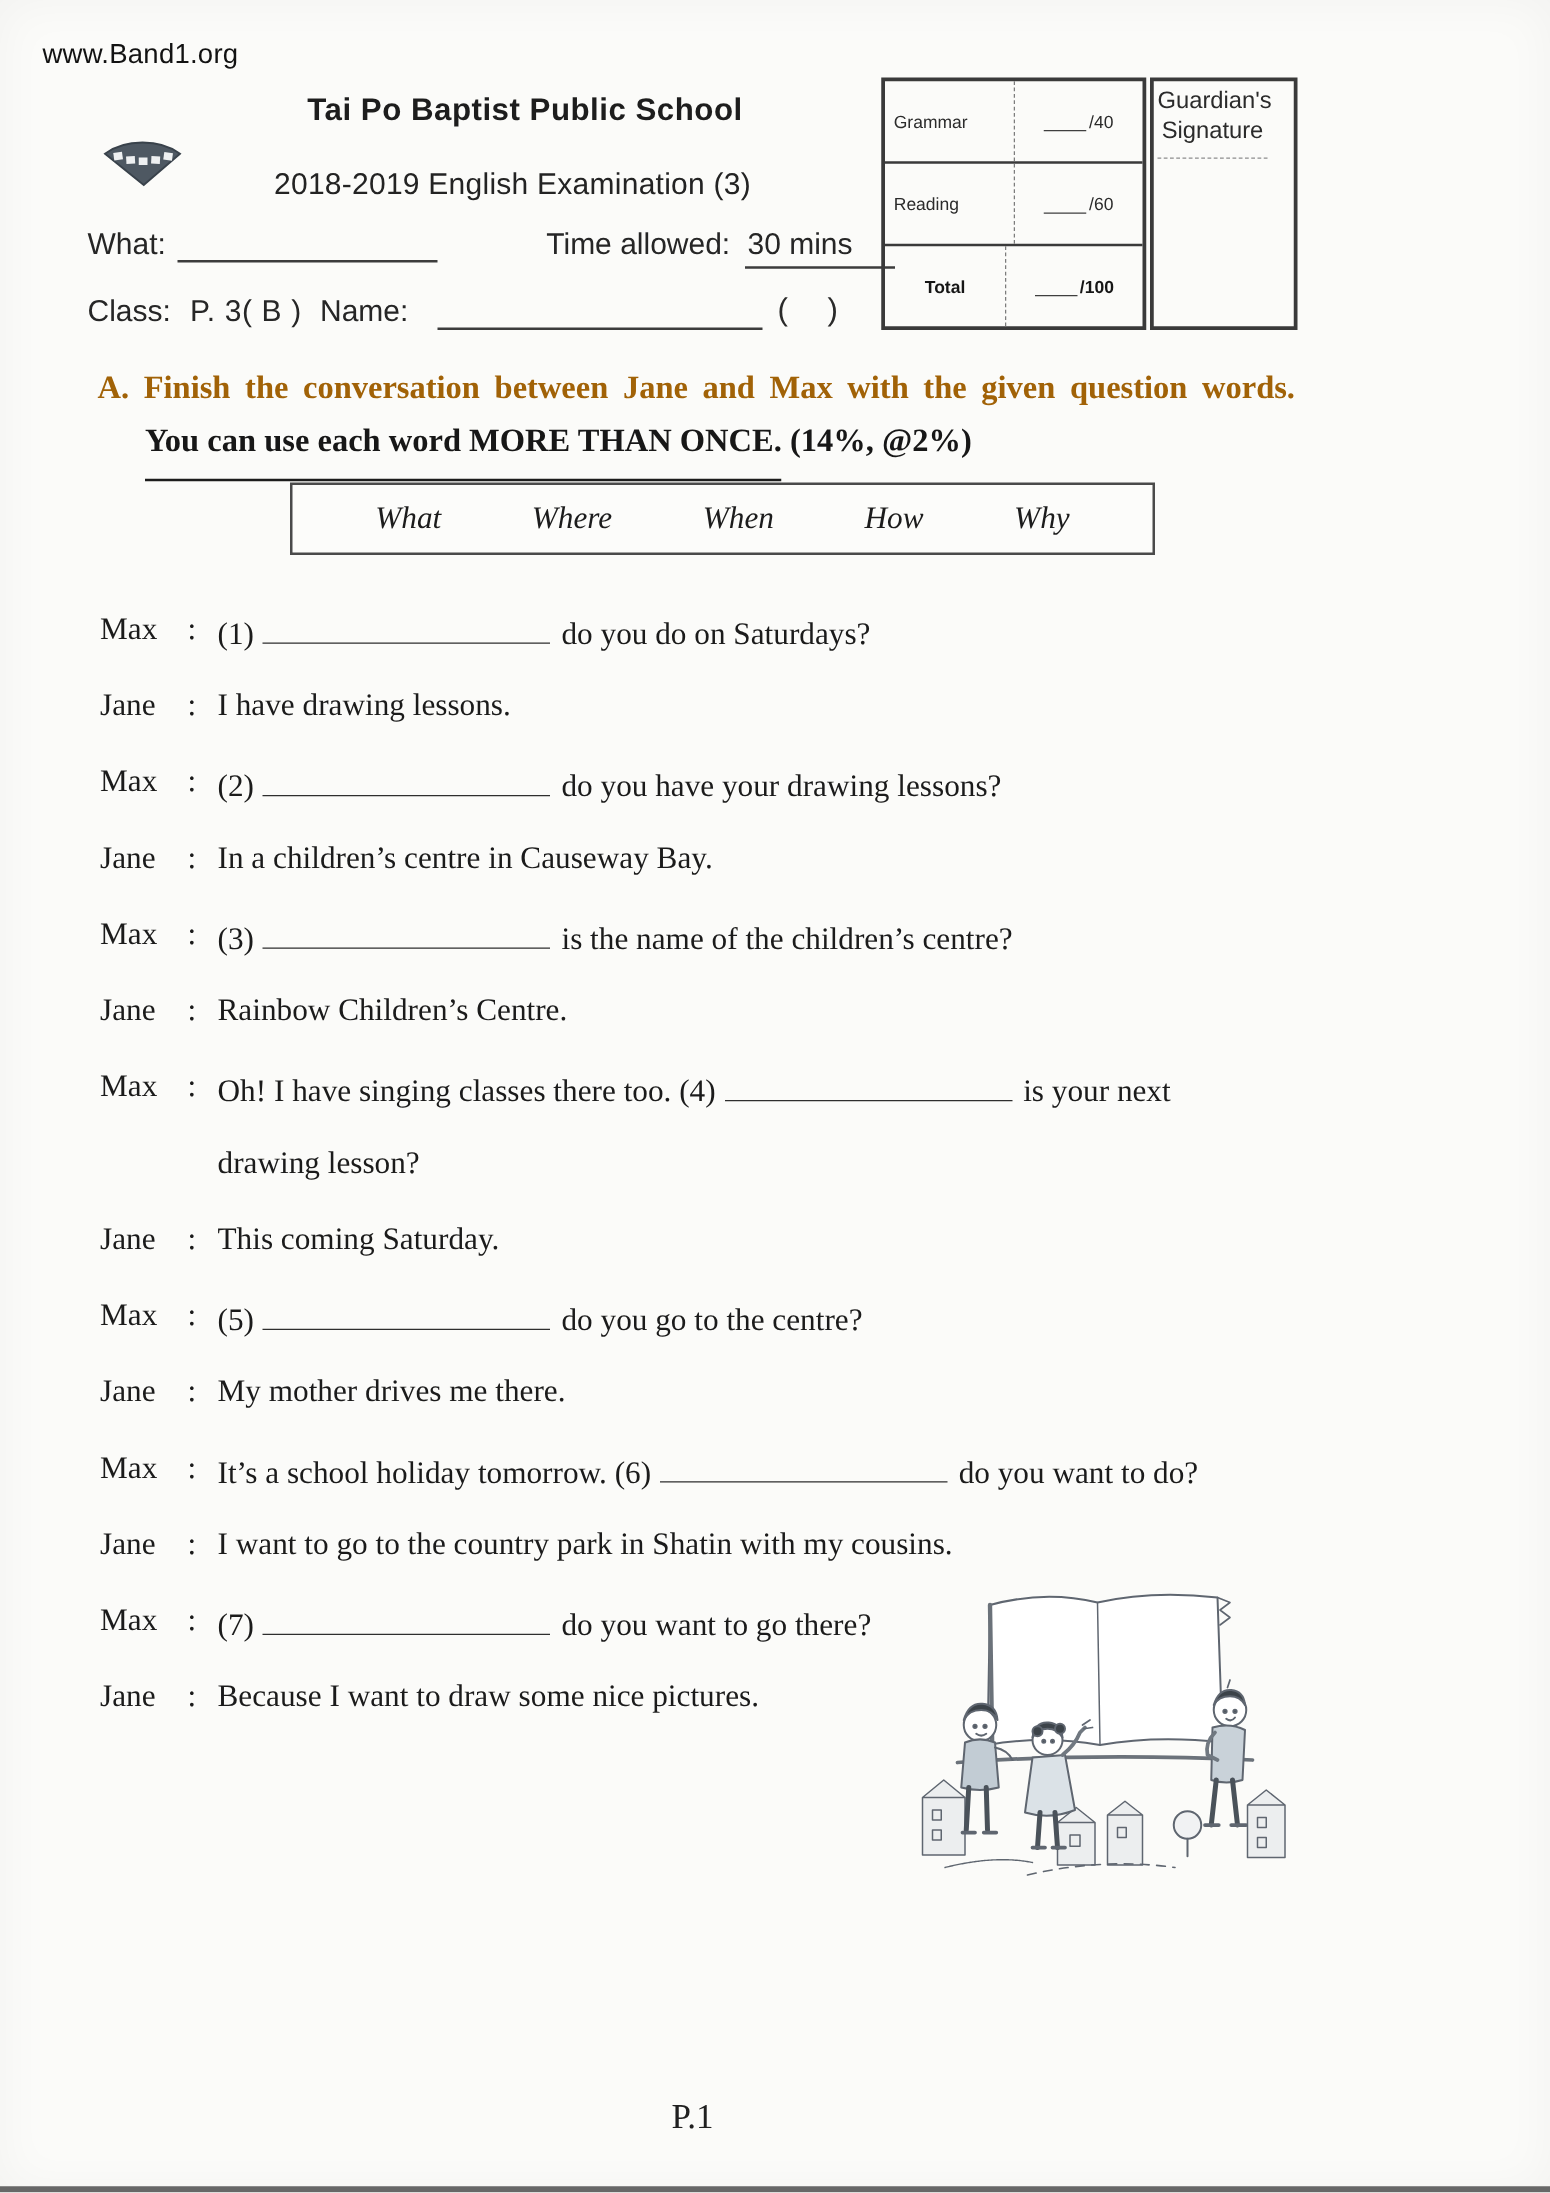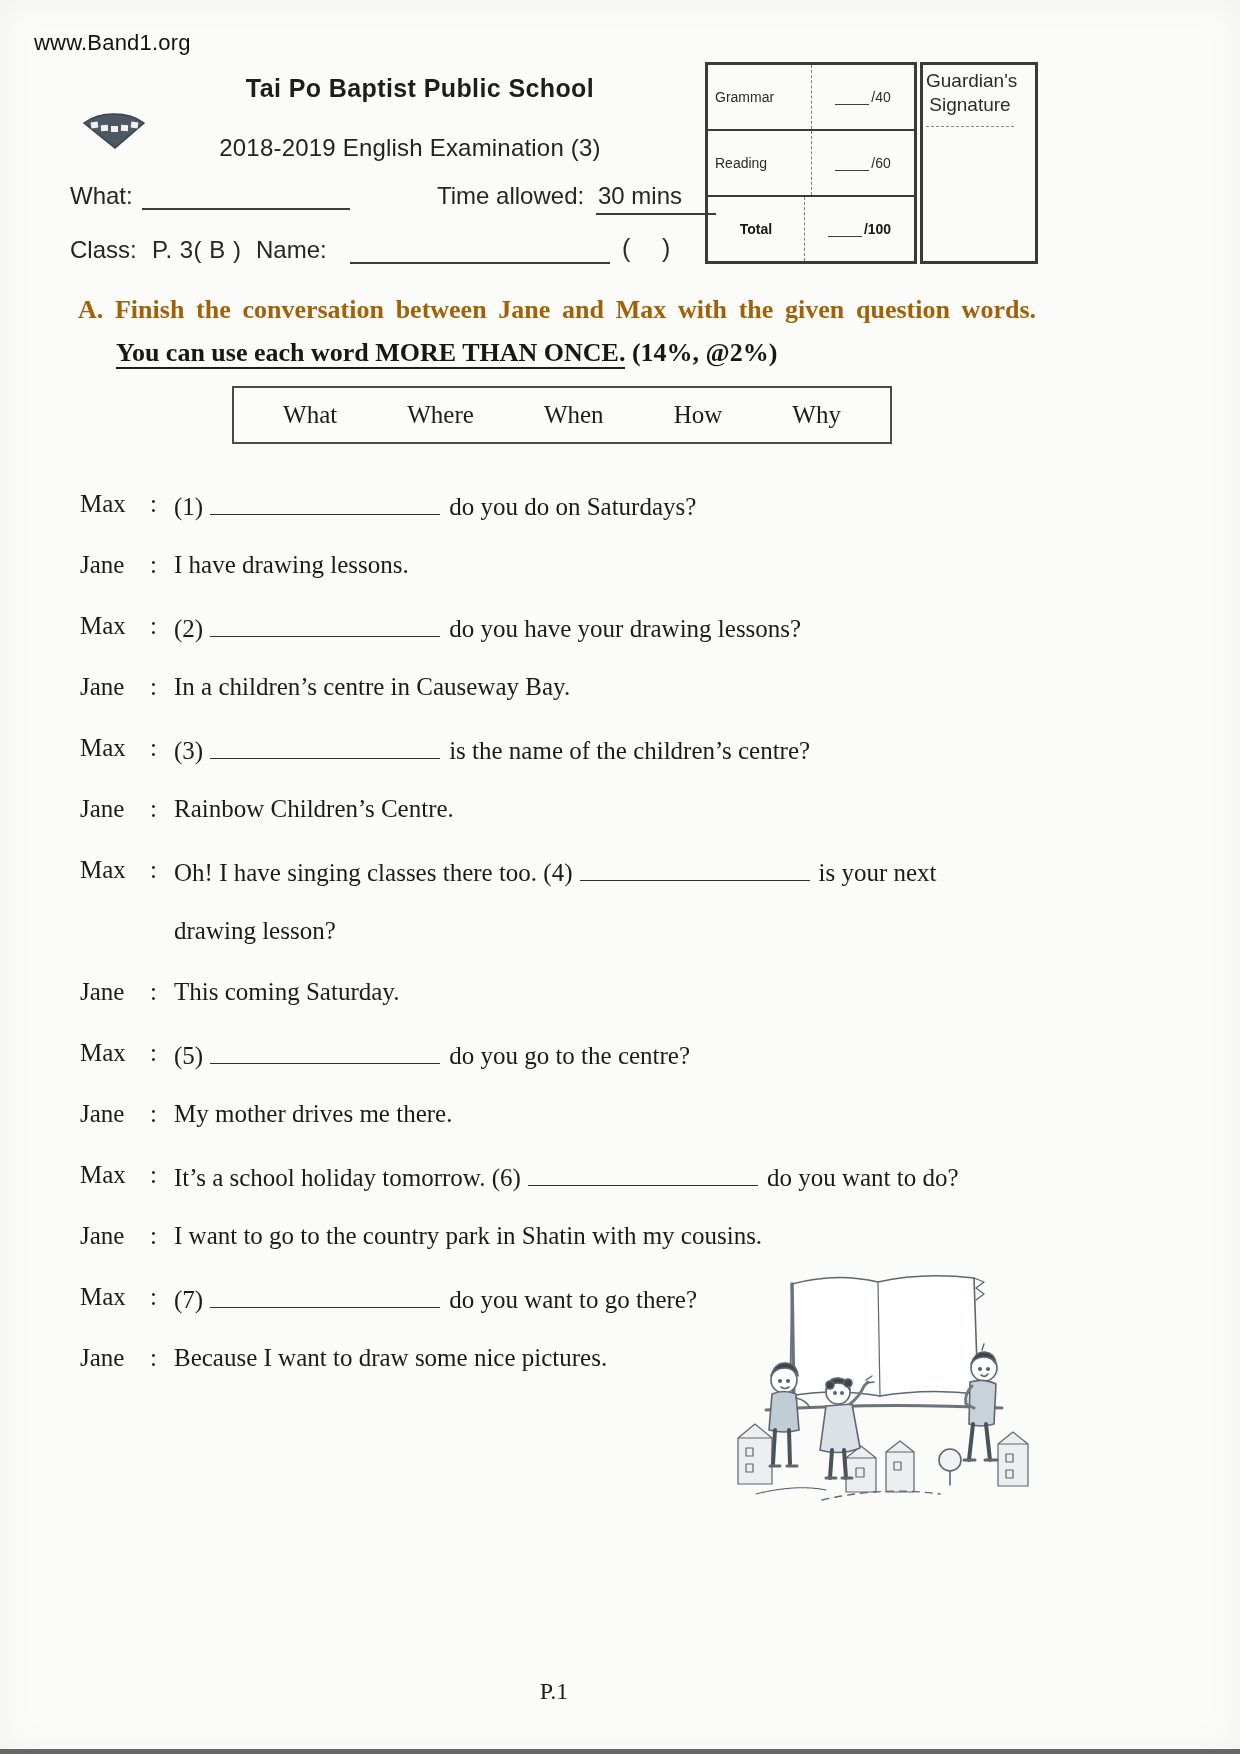--- a/index.html
+++ b/index.html
@@ -43,39 +43,39 @@
   .sblank{display:inline-block;width:34px;height:15px;border-bottom:1.6px solid #3f3f3f;margin-right:2px;}
 
   
   .guardian-box{left:920px;top:62px;width:112px;height:196px;border:3px solid #3a3a3a;font-size:19px;color:#2b2b2b;}
   .sig-head{margin:4px 21px 0 3px;text-align:center;line-height:1.25;border-bottom:1px dashed #8d8d8d;padding-bottom:9px;}
 
   
   .secA-line1{left:78px;top:296px;width:958px;font-family:"Liberation Serif",serif;font-weight:700;
               font-size:26px;color:#a16207;text-align:justify;text-align-last:justify;line-height:1.1;}
   .secA-line2{left:116px;top:338px;font-family:"Liberation Serif",serif;font-weight:700;font-size:26px;color:#171717;}
-  .u2{border-bottom:2.5px solid #1c1c1c;padding-bottom:0;}
+  .u2{border-bottom:2.5px solid #1c1c1c;padding-bottom:16px;}
 
   .word-box{left:232px;top:386px;width:628px;height:54px;border:2px solid #4a4a4a;
-            display:flex;align-items:center;justify-content:space-around;padding:0 14px;
-            font-family:"Liberation Serif",serif;font-size:25px;color:#1c1c1c;background:#fcfcfa;}
+            display:flex;align-items:center;justify-content:space-around;padding:0 30px;
+            font-family:"Liberation Serif",serif;font-size:25px;color:#1c1c1c;background:#fcfcfa;font-style:italic;}
 
   
   .dialogue{left:80px;top:489px;width:1070px;}
   .dlg-row{height:61px;display:flex;align-items:flex-start;font-family:"Liberation Serif",serif;
            font-size:25px;color:#1b1b1b;line-height:1.2;}
   .dlg-speaker{width:70px;flex:0 0 70px;}
   .dlg-colon{width:24px;flex:0 0 24px;}
   .dlg-content{flex:1;white-space:nowrap;}
   .blank{display:inline-block;width:230px;height:1em;border-bottom:1.7px solid #2e2e2e;
          vertical-align:baseline;margin:0 9px 0 7px;}
 
   
   .footer{left:0;top:1678px;width:1108px;text-align:center;font-family:"Liberation Serif",serif;
-          font-size:24px;color:#202020;}
+          font-size:28px;color:#202020;}
 
   .bottom-edge{left:0;bottom:0;width:100%;height:5px;background:#4d4d4d;opacity:.85;}
   .illustration{left:726px;top:1262px;}
 </style>
 </head>
 <body>
 
 <div class="page">
 
   <div class="abs watermark">www.Band1.org</div>

